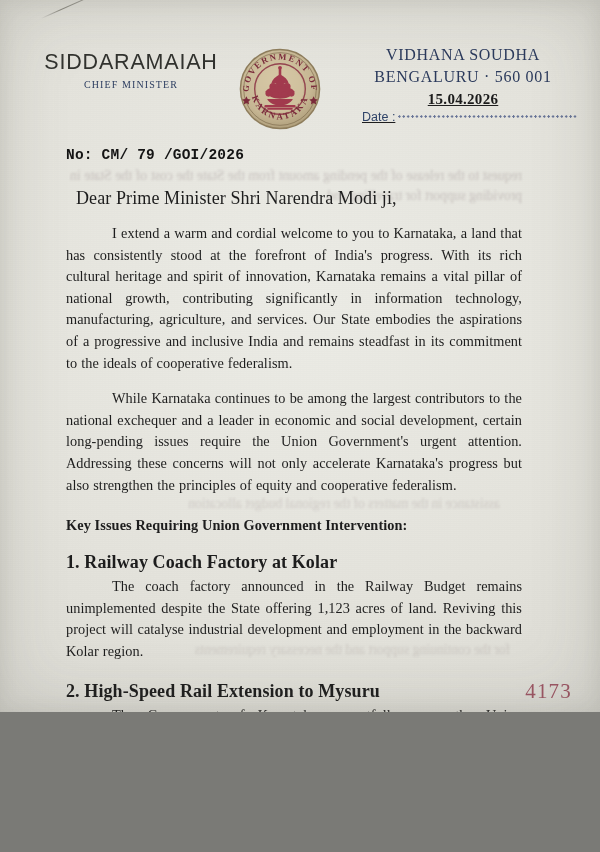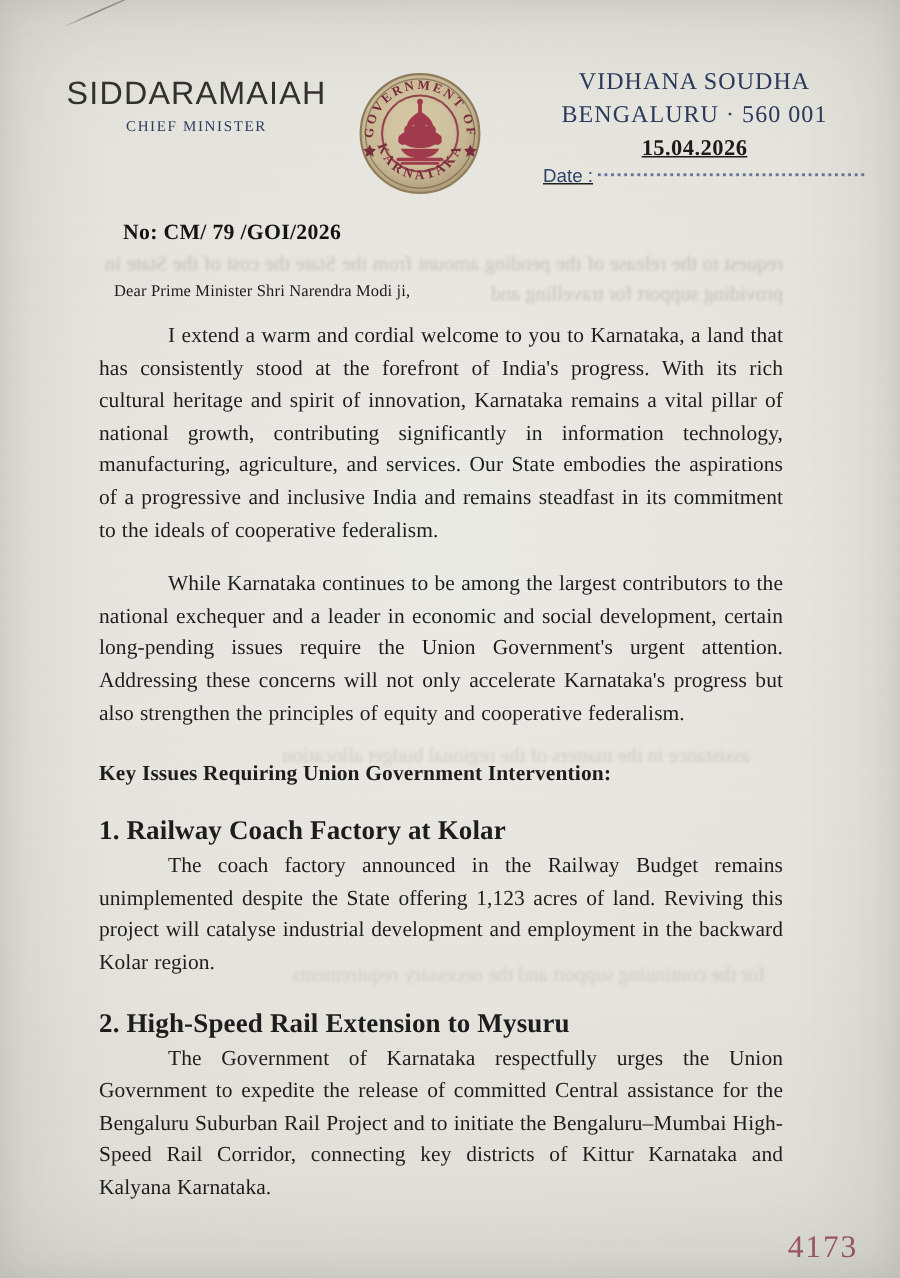--- a/index.html
+++ b/index.html
@@ -8,21 +8,21 @@
     padding: 0;
     background: #7a7a76;
   }
   body {
     font-family: "Liberation Serif", serif;
   }
 
   .page {
     position: relative;
     width: 600px;
-    height: 852px;
+    height: 712px;
     overflow: hidden;
     background: #e8e7e1;
     background-image:
       radial-gradient(ellipse 90% 70% at 50% 42%, #ececE6 0%, #e4e3dc 62%, #dcdbd4 100%);
     color: #1d1d1d;
   }
 
   
   .grain {
     position: absolute;
@@ -143,38 +143,38 @@
     height: 7px;
     background-image: radial-gradient(circle at 1.5px 3.5px, #51608a 1.05px, rgba(0,0,0,0) 1.25px);
     background-size: 4.4px 7px;
     background-repeat: repeat-x;
     opacity: .85;
   }
 
   
   .ref-no {
     position: absolute;
-    left: 82px;
+    left: 66px;
     top: 147px;
-    font-family: Liberation Serif, serif;
+    font-family: Liberation Mono, monospace;
     font-weight: bold;
     font-size: 14.5px;
     letter-spacing: .2px;
     color: #141414;
   }
 
   .content {
     position: absolute;
     left: 66px;
     top: 188px;
     width: 456px;
   }
 
   .salutation {
-    font-size: 11px;
+    font-size: 18px;
     margin: 0 0 14px 10px;
     letter-spacing: .1px;
   }
 
   p.para {
     margin: 0 0 0 0;
     text-align: justify;
     text-align-last: left;
     text-indent: 46px;
     font-size: 14.3px;

